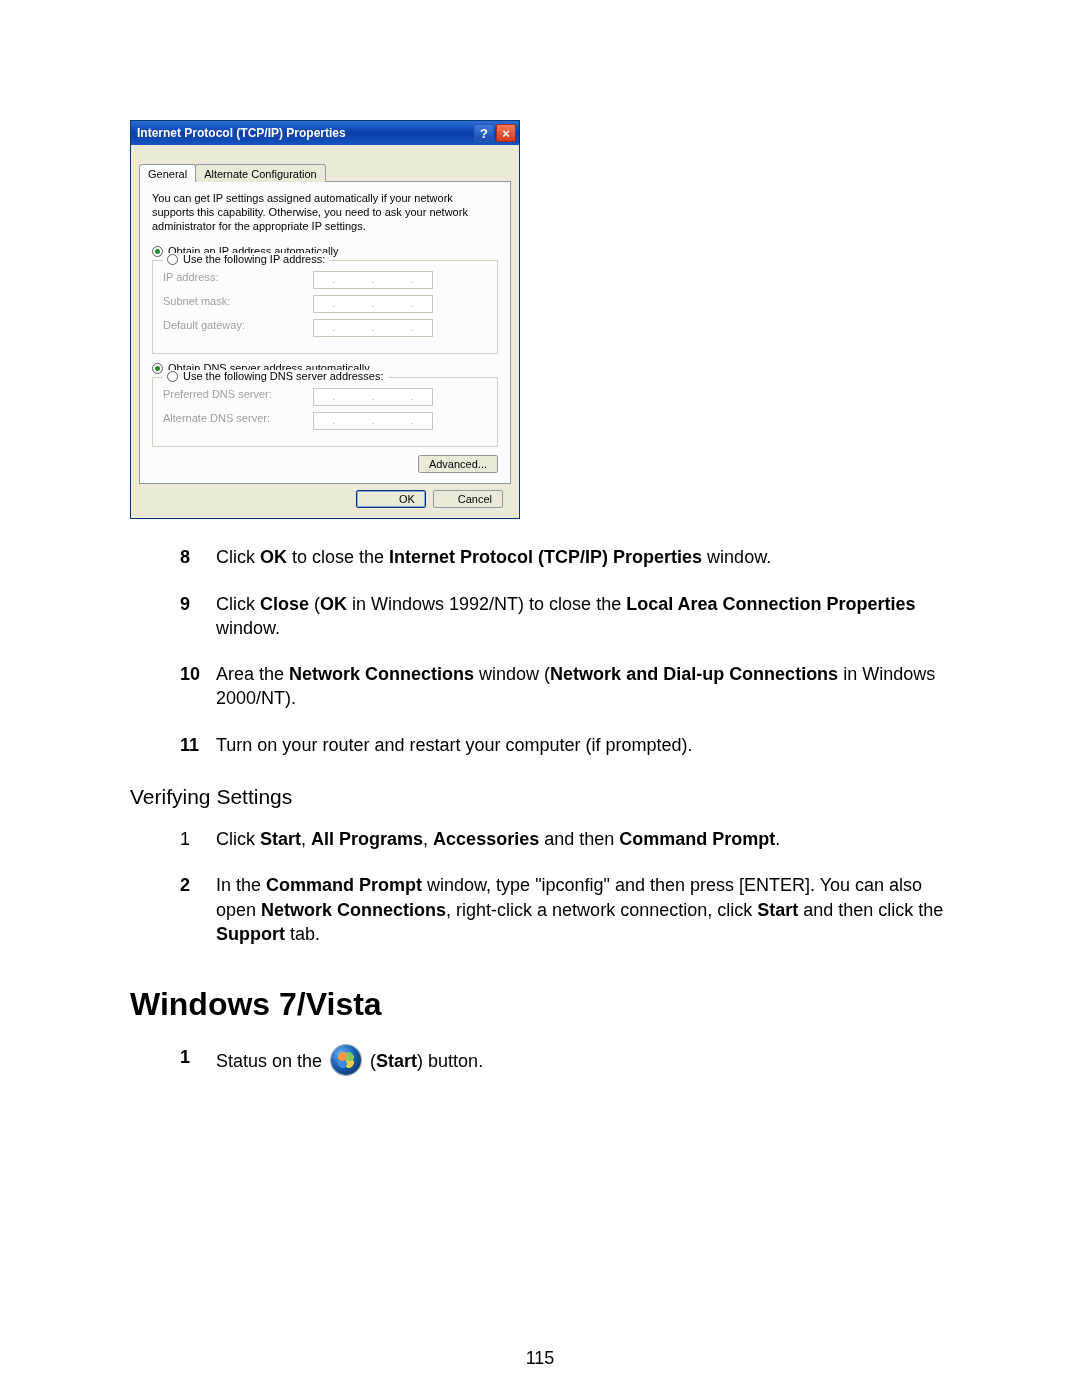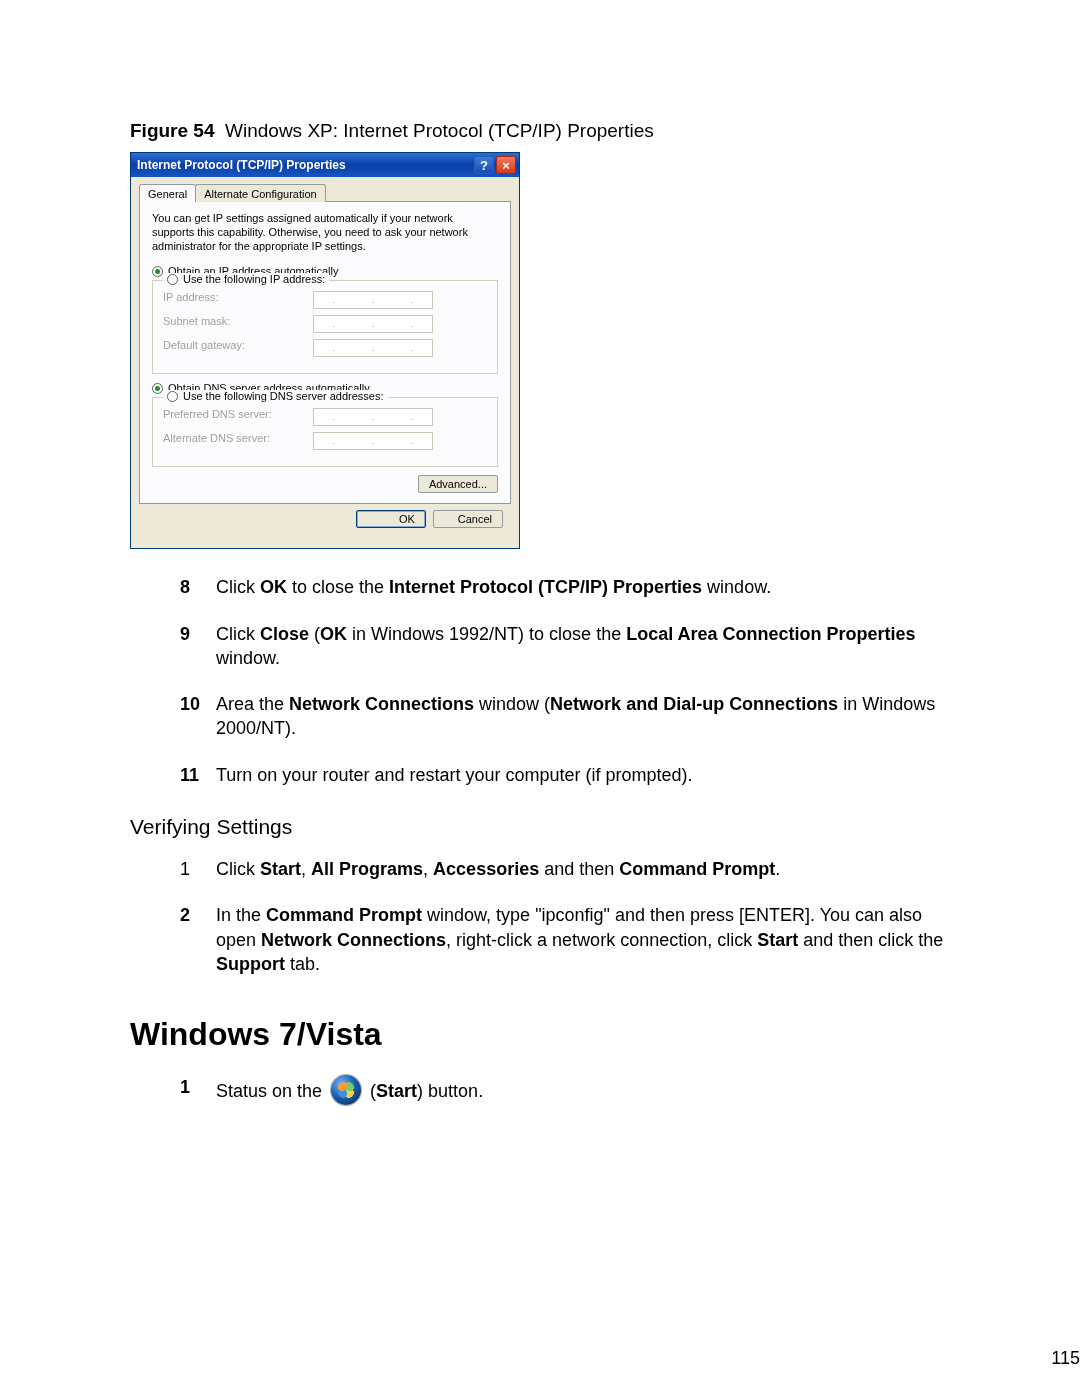--- a/index.html
+++ b/index.html
@@ -35,21 +35,21 @@
   }
   .xp-title span.ttext{ flex:1; }
   .xp-btn {
     width:20px; height:18px; margin-left:2px;
     display:flex; align-items:center; justify-content:center;
     border-radius:2px; font-weight:bold; font-size:13px;
     color:#fff; cursor:default;
   }
   .xp-help { background:linear-gradient(to bottom,#3b7be0,#1a4cb0); border:1px solid #2a5db0;}
   .xp-close{ background:linear-gradient(to bottom,#f47a5a,#d6391a); border:1px solid #a82a12;}
-  .xp-body { padding:6px 8px 12px 8px; }
+  .xp-body { padding:6px 8px 2px 8px;margin-top:12px; }
   .xp-tabs { display:flex; font-size:11px; position:relative; top:1px;}
   .xp-tab {
     padding:3px 8px 2px 8px;
     border:1px solid #919b9c;
     border-bottom:none;
     background:#ece9d8;
     border-top-left-radius:3px; border-top-right-radius:3px;
     margin-right:-1px;
   }
   .xp-tab.active { background:#fcfcfe; position:relative; z-index:2; }
@@ -105,30 +105,27 @@
   .orb::after{
     content:""; position:absolute; left:6px; top:6px; width:18px; height:18px;
     background:
       radial-gradient(circle at 30% 30%, #ff9a3a 0 25%, transparent 26%) ,
       radial-gradient(circle at 70% 30%, #7ac96b 0 25%, transparent 26%) ,
       radial-gradient(circle at 30% 70%, #3a8de0 0 25%, transparent 26%) ,
       radial-gradient(circle at 70% 70%, #f0d040 0 25%, transparent 26%);
     border-radius:50%;
   }
 
-  .pagenum { position:absolute; left:0; width:1080px; text-align:right; bottom:28px; font-size:18px;}
+  .pagenum { position:absolute; left:0; width:1080px; text-align:center; bottom:28px; font-size:18px;}
 </style>
 </head>
 <body>
 
 <div class="page">
 
-  <div class="figcap">
-    <b>Figure 54</b>&nbsp;&nbsp;<span>Windows XP: Internet Protocol (TCP/IP) Properties</span>
-  </div>
 
   <div class="xp-dialog">
     <div class="xp-title">
       <span class="ttext">Internet Protocol (TCP/IP) Properties</span>
       <span class="xp-btn xp-help">?</span>
       <span class="xp-btn xp-close">×</span>
     </div>
     <div class="xp-body">
       <div class="xp-tabs">
         <div class="xp-tab active">General</div>

